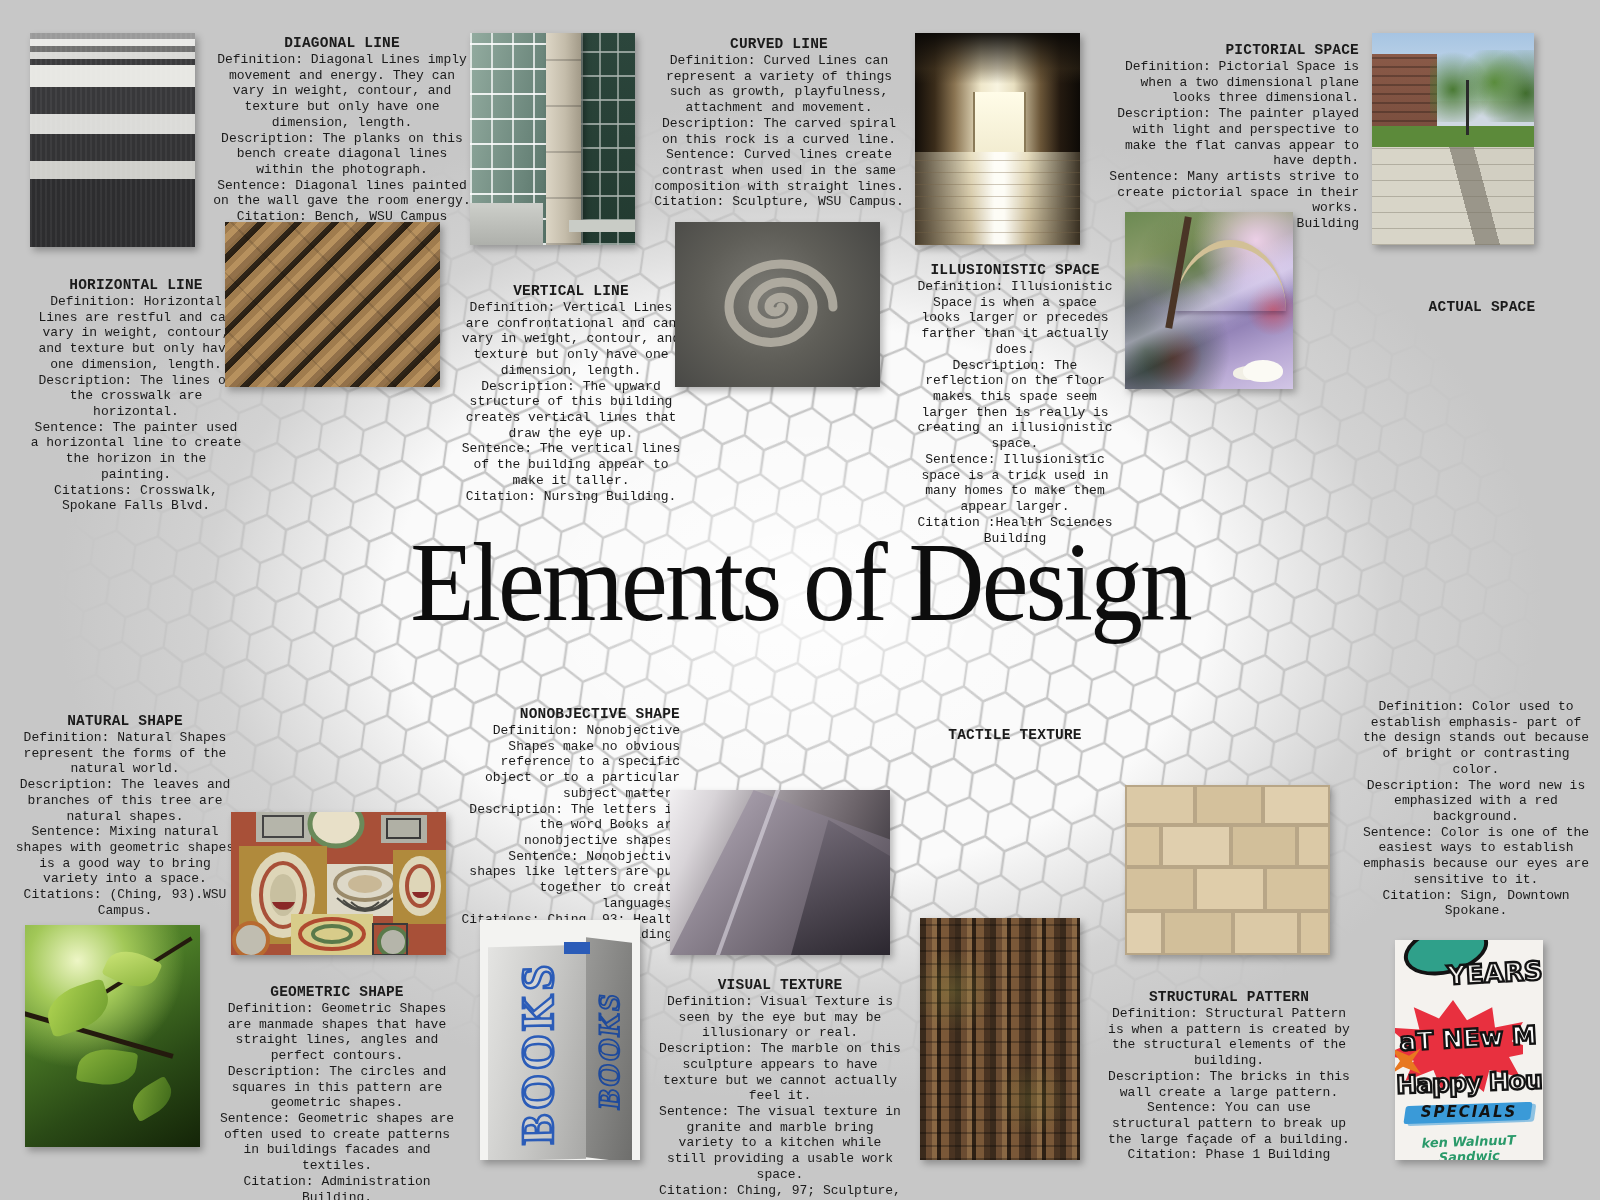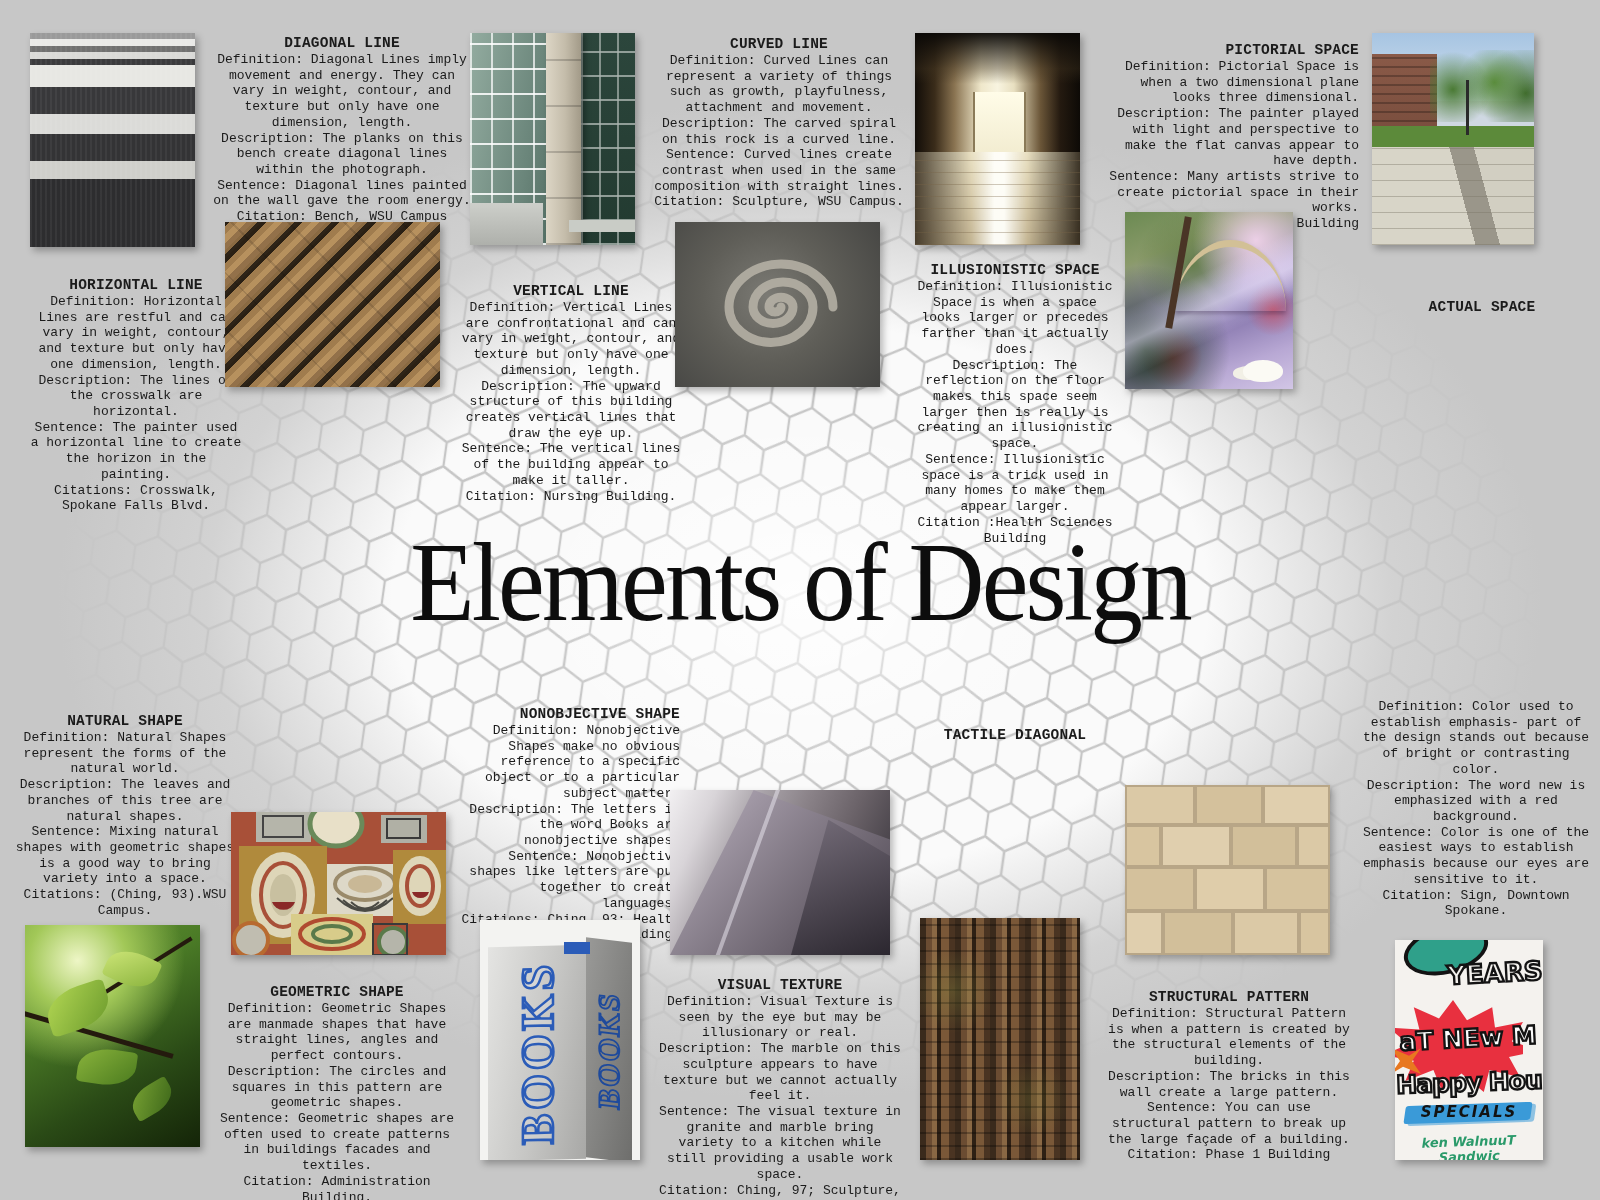--- a/index.html
+++ b/index.html
@@ -260,21 +260,21 @@
 Citations: (Ching, 93).WSU Campus.</div>
 </div>
 <div class="sec" id="sec-nonobjective">
   <h3>NONOBJECTIVE SHAPE</h3>
   <div class="sec-body">Definition: Nonobjective Shapes make no obvious reference to a specific object or to a particular subject matter.
 Description: The letters in the word Books are nonobjective shapes.
 Sentence: Nonobjective shapes like letters are put together to create languages.
 Citations: Ching, 93; Health Sciences Building.</div>
 </div>
 <div class="sec" id="sec-tactile">
-  <h3>TACTILE DIAGONAL</h3>
+  <h3>TACTILE TEXTURE</h3>
 </div>
 <div class="sec" id="sec-color">
   <div class="sec-body">Definition: Color used to establish emphasis- part of the design stands out because of bright or contrasting color.
 Description: The word new is emphasized with a red background.
 Sentence: Color is one of the easiest ways to establish emphasis because our eyes are sensitive to it.
 Citation: Sign, Downtown Spokane.</div>
 </div>
 <div class="sec" id="sec-geometric">
   <h3>GEOMETRIC SHAPE</h3>
   <div class="sec-body">Definition: Geometric Shapes are manmade shapes that have straight lines, angles and perfect contours.

